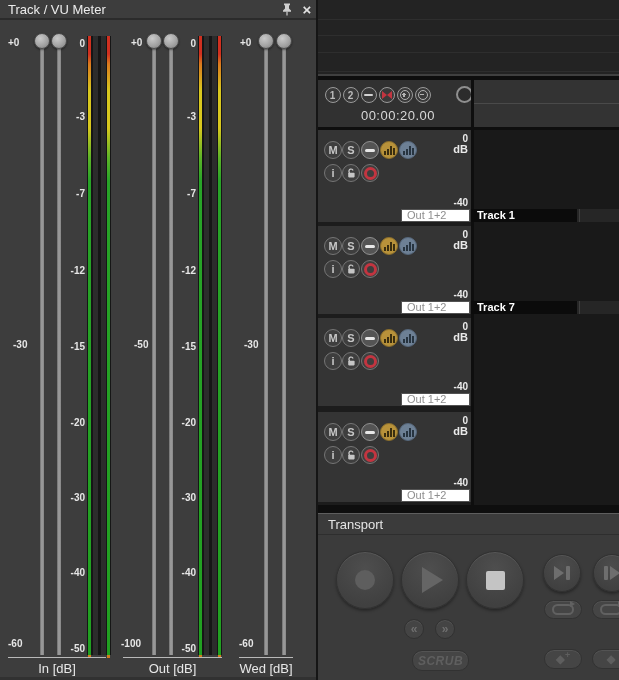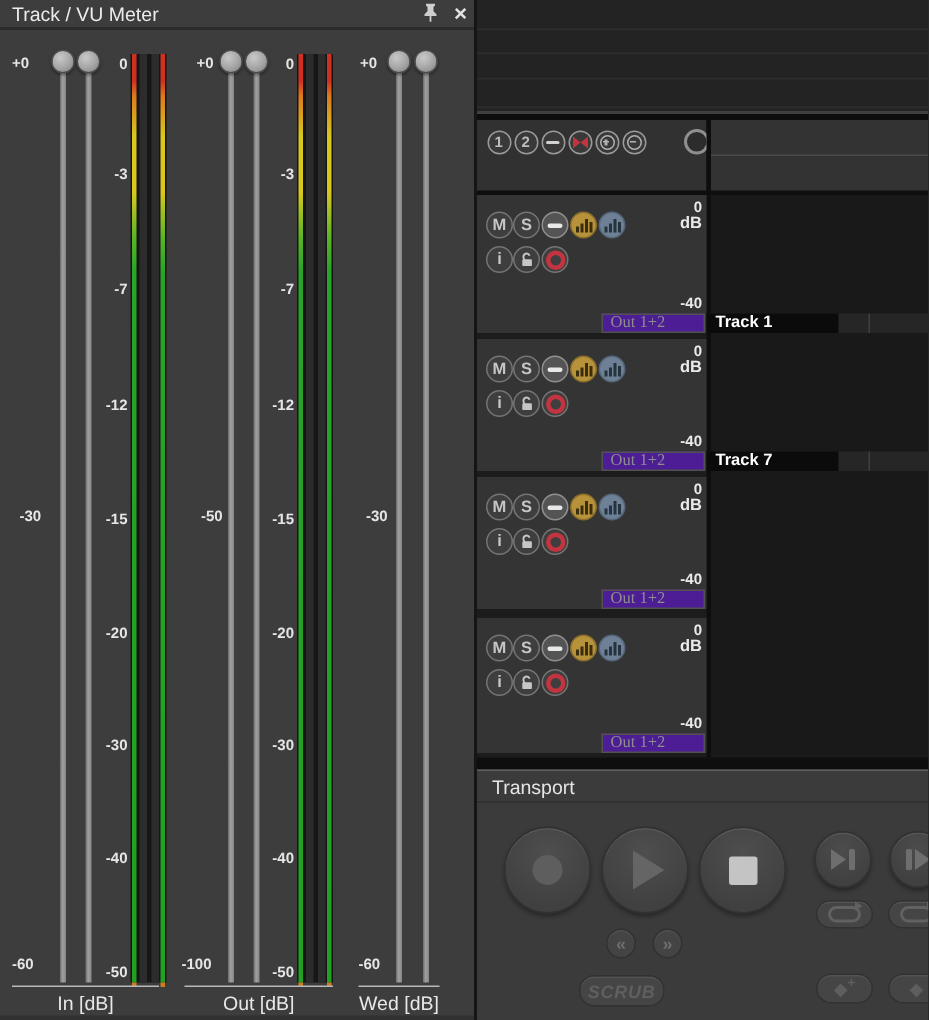--- a/index.html
+++ b/index.html
@@ -79,25 +79,25 @@
   .c1 { left:6px; } .c2 { left:24px; } .c3 { left:43px; } .c4 { left:62px; } .c5 { left:81px; }
   .minus-bar { width:10px; height:3px; background:#e8e8e8; border-radius:1.5px; }
   .bar-icon { display:flex; align-items:flex-end; gap:1px; }
   .bar-icon i { display:block; width:2px; }
   .goldbars i { background:#3a2e0f; }
   .bluebars i { background:#273440; }
   .ring-red { width:13px; height:13px; border-radius:50%; border:3px solid var(--record_red,#c23540); }
   .db-top { position:absolute; right:3px; top:3px; font-size:10px; font-weight:bold; color:#eaeaea; }
   .db-unit { position:absolute; right:3px; top:13px; font-size:11px; font-weight:bold; color:#eaeaea; }
   .db-bot { position:absolute; right:3px; bottom:14px; font-size:10px; font-weight:bold; color:#eaeaea; }
-  .out-box { position:absolute; left:83px; bottom:0; width:69px; height:13px; background:#4c1d95;
-    border:1px solid #525252; color:#8e8e8e; font-size:11px; line-height:11px; padding-left:5px; white-space:nowrap; overflow:hidden;font-family:Liberation Serif, serif; }
+  .out-box { position:absolute; left:83px; bottom:0; width:69px; height:13px; background:#ffffff;
+    border:1px solid #525252; color:#8e8e8e; font-size:11px; line-height:11px; padding-left:5px; white-space:nowrap; overflow:hidden; }
 
   .name-strip { left:153px; width:148px; height:13px; background:#262626; }
-  .name-tab { position:absolute; left:0; top:0; width:88px; height:13px; background:#0b0b0b;
+  .name-tab { position:absolute; left:0; top:0; width:106px; height:13px; background:#0b0b0b;
     color:#ffffff; font-size:11px; font-weight:bold; line-height:13px; padding-left:6px; white-space:nowrap; }
   .strip-tick { position:absolute; left:108px; top:0; width:1px; height:13px; background:#3f3f3f; }
 
   
   #transport-gap { left:0; top:505px; width:301px; height:8px; background:#0e0e0e; }
   #transport { left:0; top:513px; width:301px; height:167px; background:var(--transport_bg,#3b3b3b); border-top:1px solid #5e5e5e; }
   #transport-title { position:absolute; left:10px; top:3px; font-size:13px; color:#e5e5e5; }
   #transport-sep { position:absolute; left:0; top:20px; width:301px; height:1px; background:#2e2e2e; }
   .t-big { position:absolute; width:58px; height:58px; border-radius:50%;
     background: radial-gradient(circle at 50% 30%, #4e4e4e, #404040 75%);
@@ -245,20 +245,21 @@
             <div class="bt-l"></div>
           </div>
       </div>
       <div class="tb-btn" style="left:78.5px;">
           <div class="icon-zoomring plus"></div>
         </div>
       <div class="tb-btn" style="left:96.5px;">
           <div class="icon-zoomring"></div>
         </div>
       <div id="jog-ring"></div>
+      <div id="timecode">00:00:20.00</div>
     </div>
 
     <div id="ruler-panel" class="abs">
       <div id="ruler-divider"></div>
     </div>
     <div id="arr-divider" class="abs"></div>
     <div id="arrangement" class="abs"></div>
 
     <div class="abs track-block" style="top:130px;height:92px;">
       <div class="tk-btn r1 c1">M</div>
@@ -459,21 +460,21 @@
       <div class="t-pill" style="left:226px;top:86px;width:38px;height:19px;">
         <div class="icon-loop"></div>
       </div>
       <div class="t-pill" style="left:274px;top:86px;width:38px;height:19px;">
         <div class="icon-loop"></div>
       </div>
 
       <div class="t-sm" style="left:86px;top:105px;">«</div>
       <div class="t-sm" style="left:117px;top:105px;">»</div>
 
-      <div class="t-pill" style="left:68px;top:136px;width:57px;height:21px;font-style:italic;">
+      <div class="t-pill" style="left:94px;top:136px;width:57px;height:21px;font-style:italic;">
         <span class="scrub-lbl">SCRUB</span>
       </div>
 
       <div class="t-pill" style="left:226px;top:135px;width:38px;height:20px;">
         <span class="diamond">◆</span>
           <span class="diamond-plus">+</span>
       </div>
       <div class="t-pill" style="left:274px;top:135px;width:38px;height:20px;">
         <span class="diamond">◆</span>
       </div>

